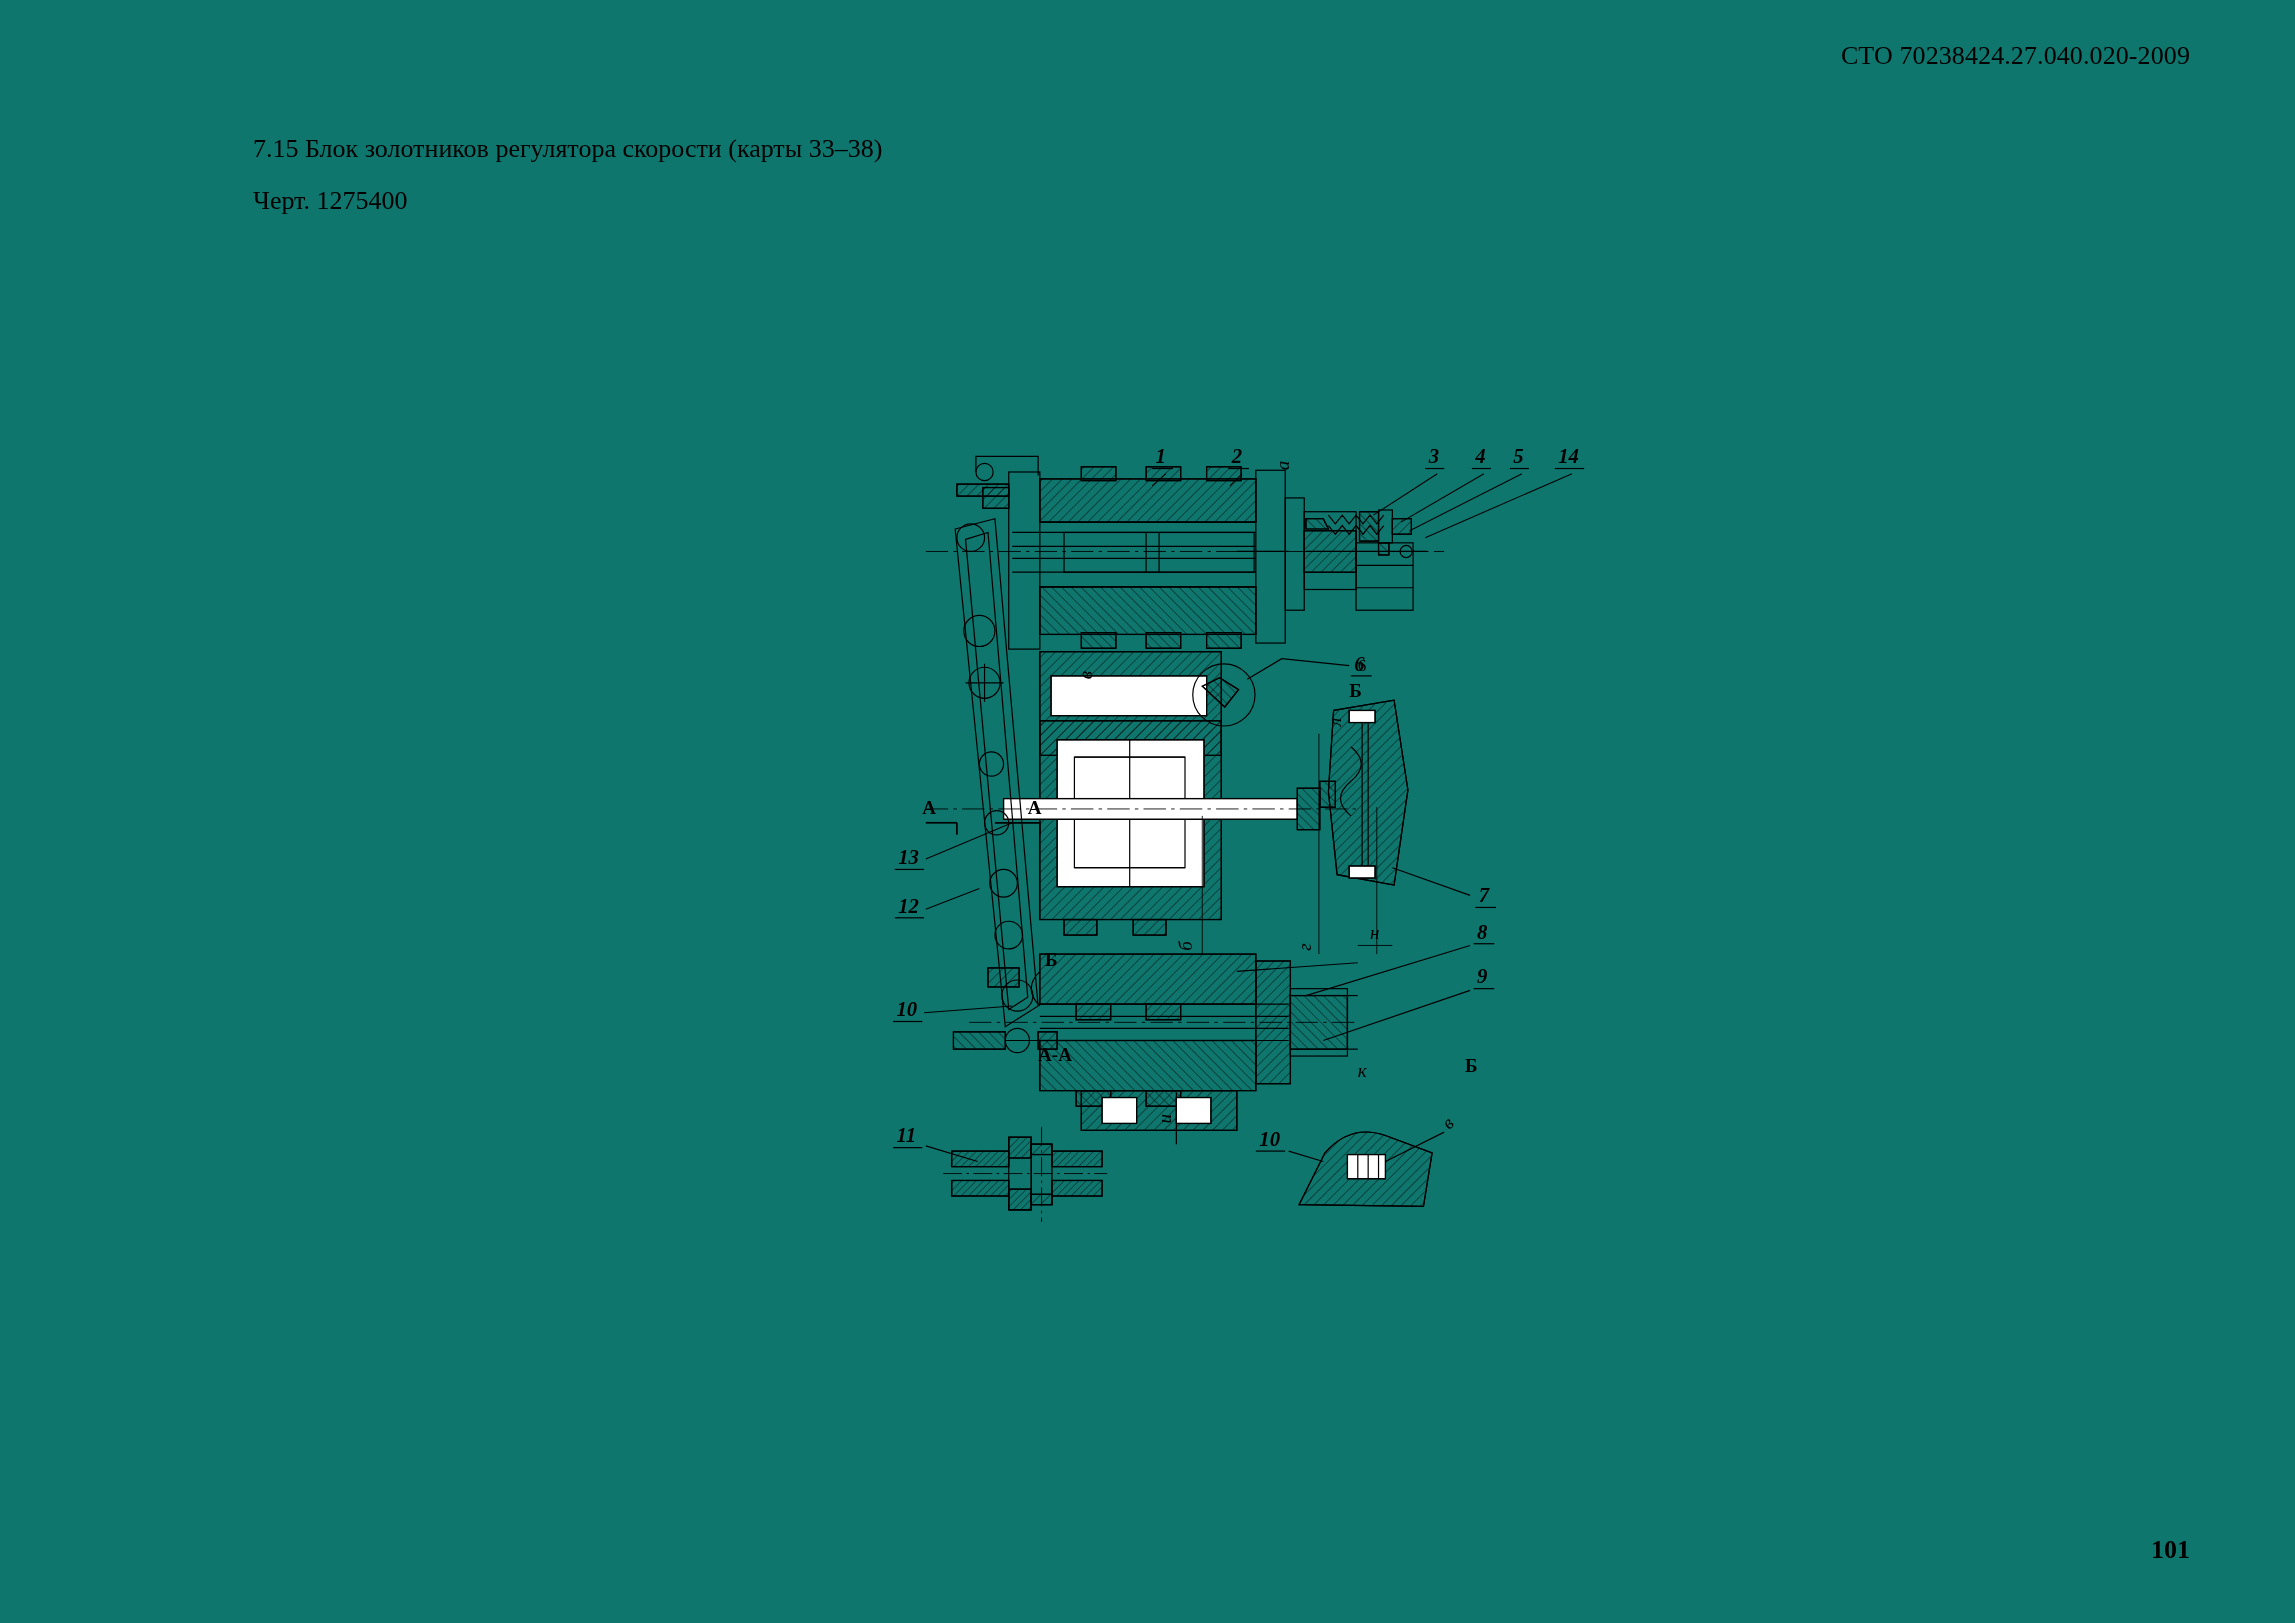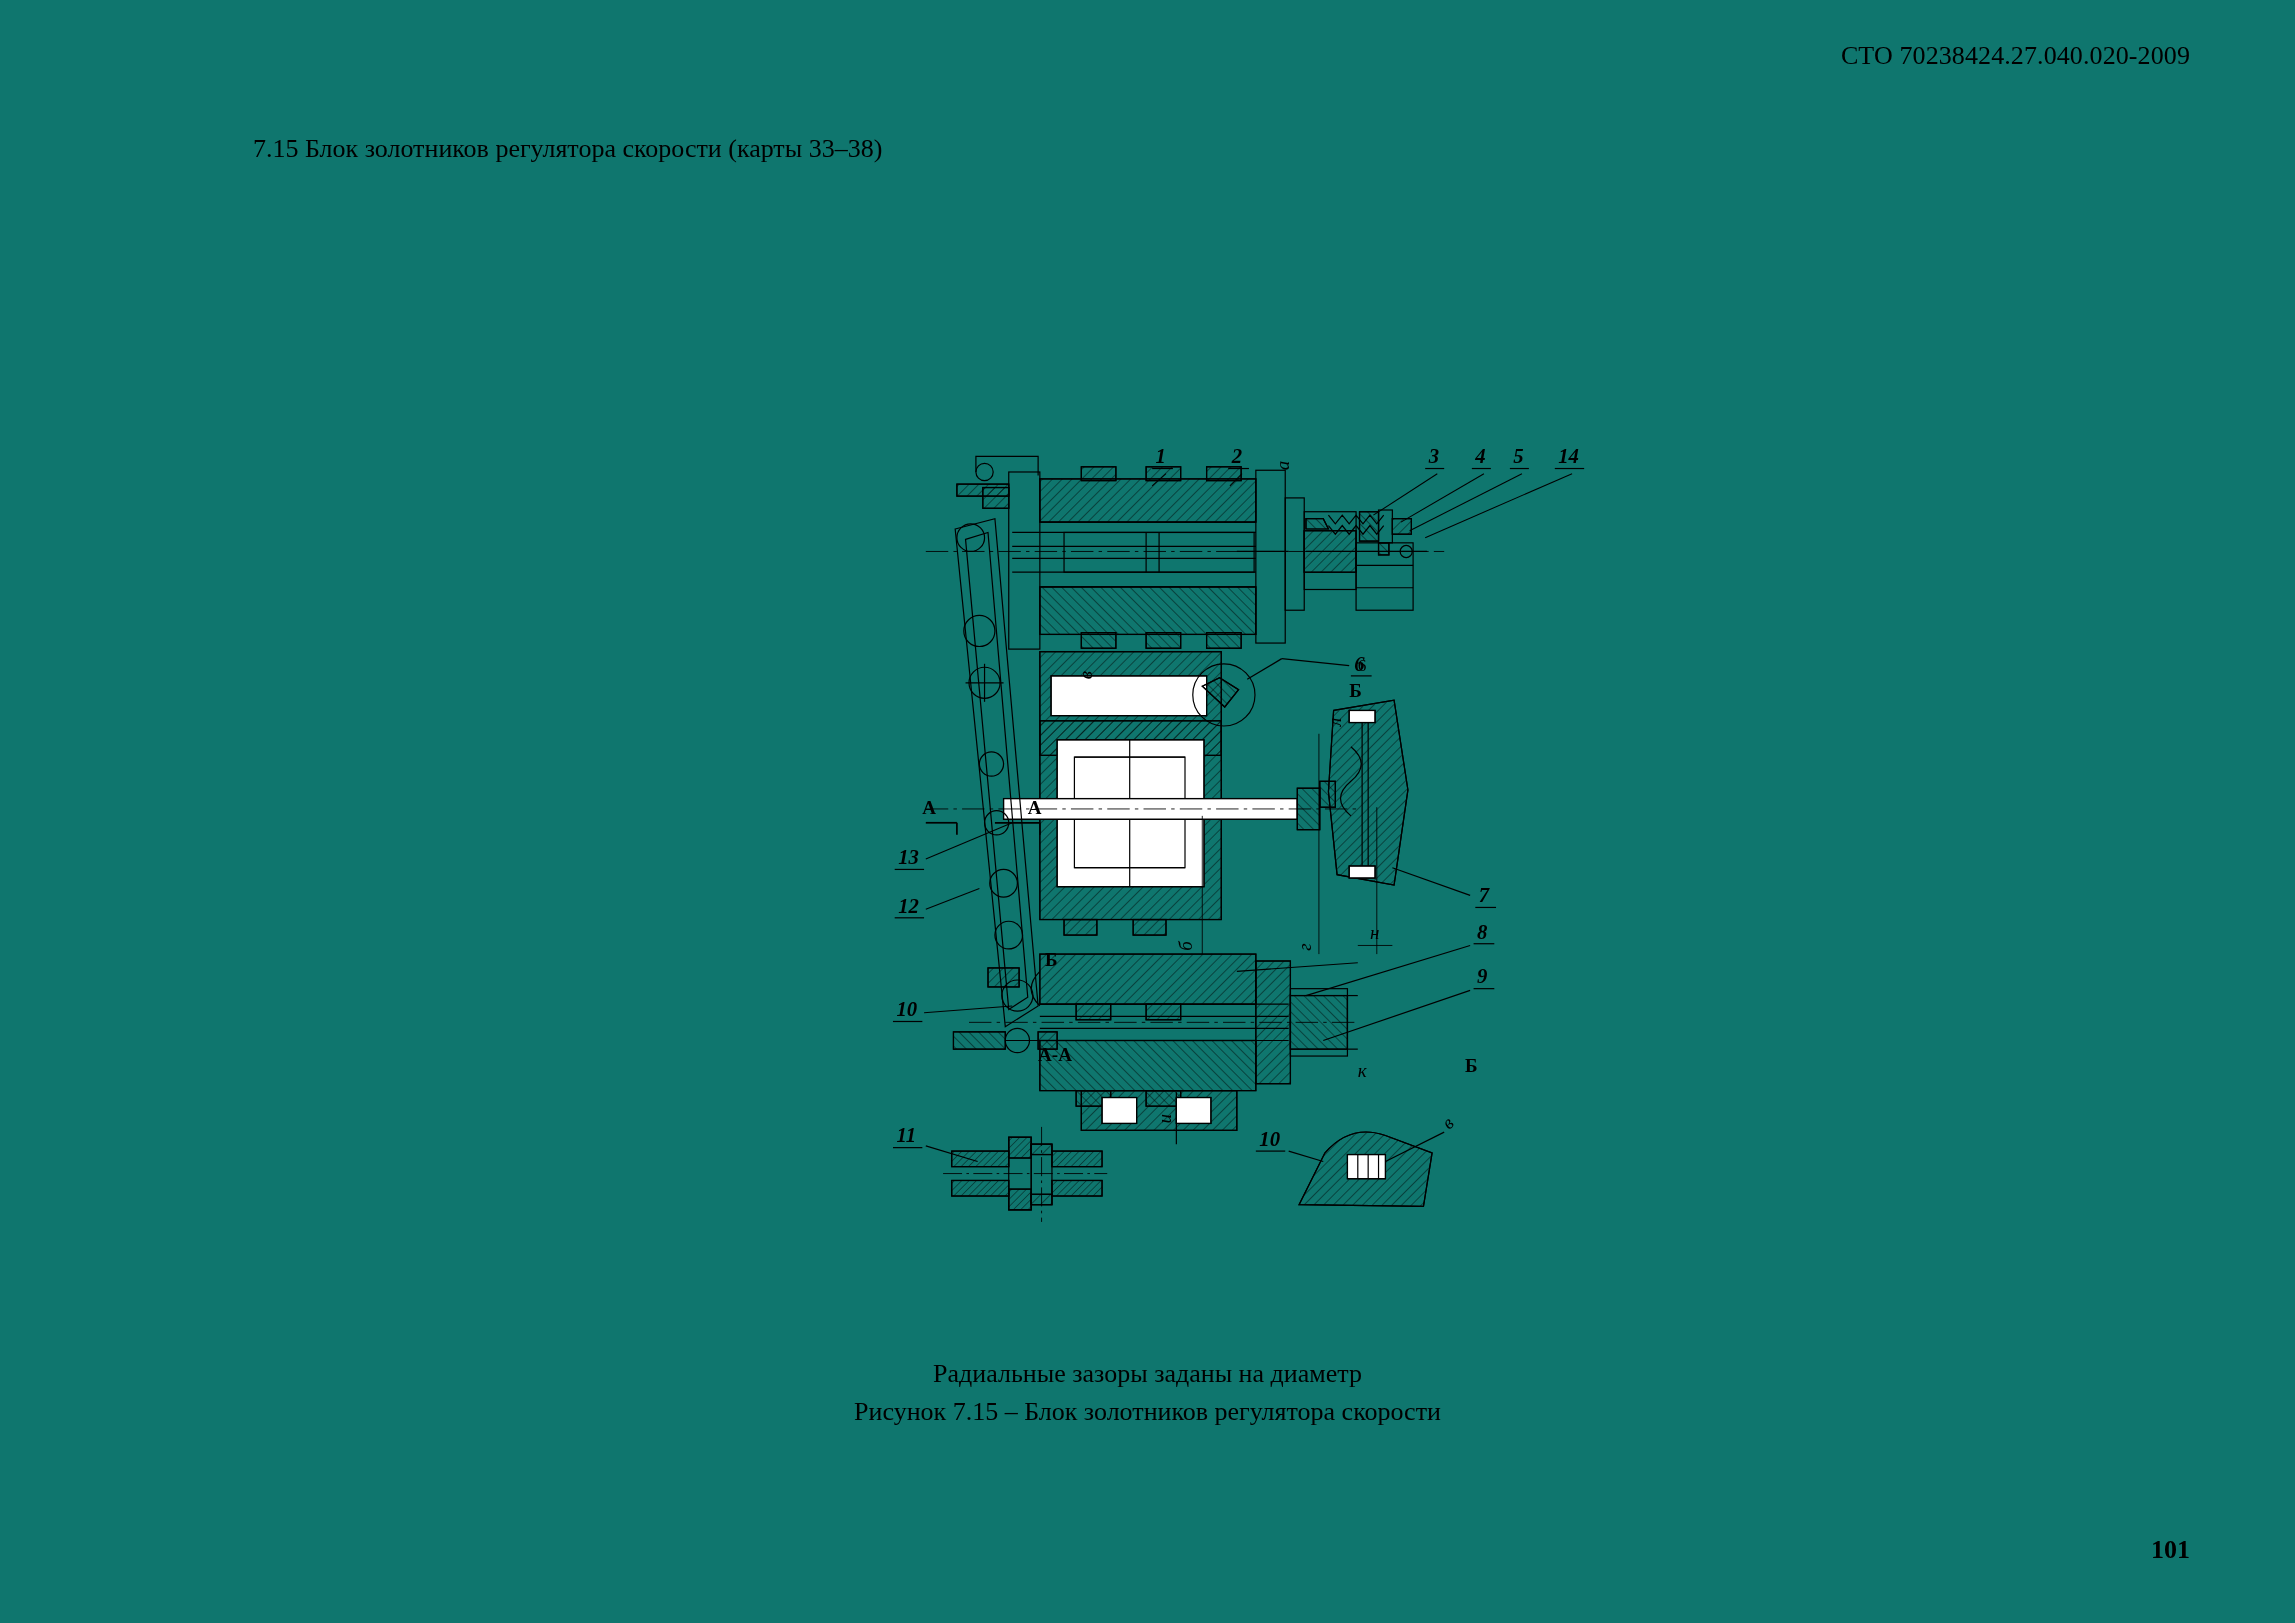--- a/index.html
+++ b/index.html
@@ -89,20 +89,21 @@
 </style>
 </head>
 <body>
 
 <div class="page">
 
   <div class="doc-code">СТО 70238424.27.040.020-2009</div>
 
   <div class="intro">
     <div class="line sec">7.15 Блок золотников регулятора скорости (карты 33–38)</div>
+    <div class="line">Черт. 1275400</div>
   </div>
 
   <div class="figure">
     <svg viewBox="0 0 1000 900" xmlns="http://www.w3.org/2000/svg" stroke="#000" fill="none" stroke-width="1.4" shape-rendering="geometricPrecision">
 
       <defs>
         <pattern id="hatchR" width="8" height="8" patternUnits="userSpaceOnUse" patternTransform="rotate(45)">
           <line x1="0" y1="0" x2="0" y2="8" stroke="#000" stroke-width="1"></line>
         </pattern>
         <pattern id="hatchL" width="8" height="8" patternUnits="userSpaceOnUse" patternTransform="rotate(-45)">
@@ -399,21 +400,17 @@
         <text x="338" y="614" font-weight="bold" font-style="normal">Б</text>
         <text x="700" y="742">к</text>
         <text x="824" y="736" font-weight="bold" font-style="normal">Б</text>
         <text x="484" y="796" transform="rotate(-90 484 796)">и</text>
         <text x="330" y="724" font-weight="bold" font-style="normal">А-А</text>
         <text x="806" y="804" transform="rotate(-45 806 804)">в</text>
       </g>
     </svg>
   </div>
 
-  <div class="caption">
-    <div class="cap-line">Радиальные зазоры заданы на диаметр</div>
-    <div class="cap-line">Рисунок 7.15 – Блок золотников регулятора скорости</div>
-  </div>
 
   <div class="page-number">101</div>
 
 </div>
 
 
 </body></html>

